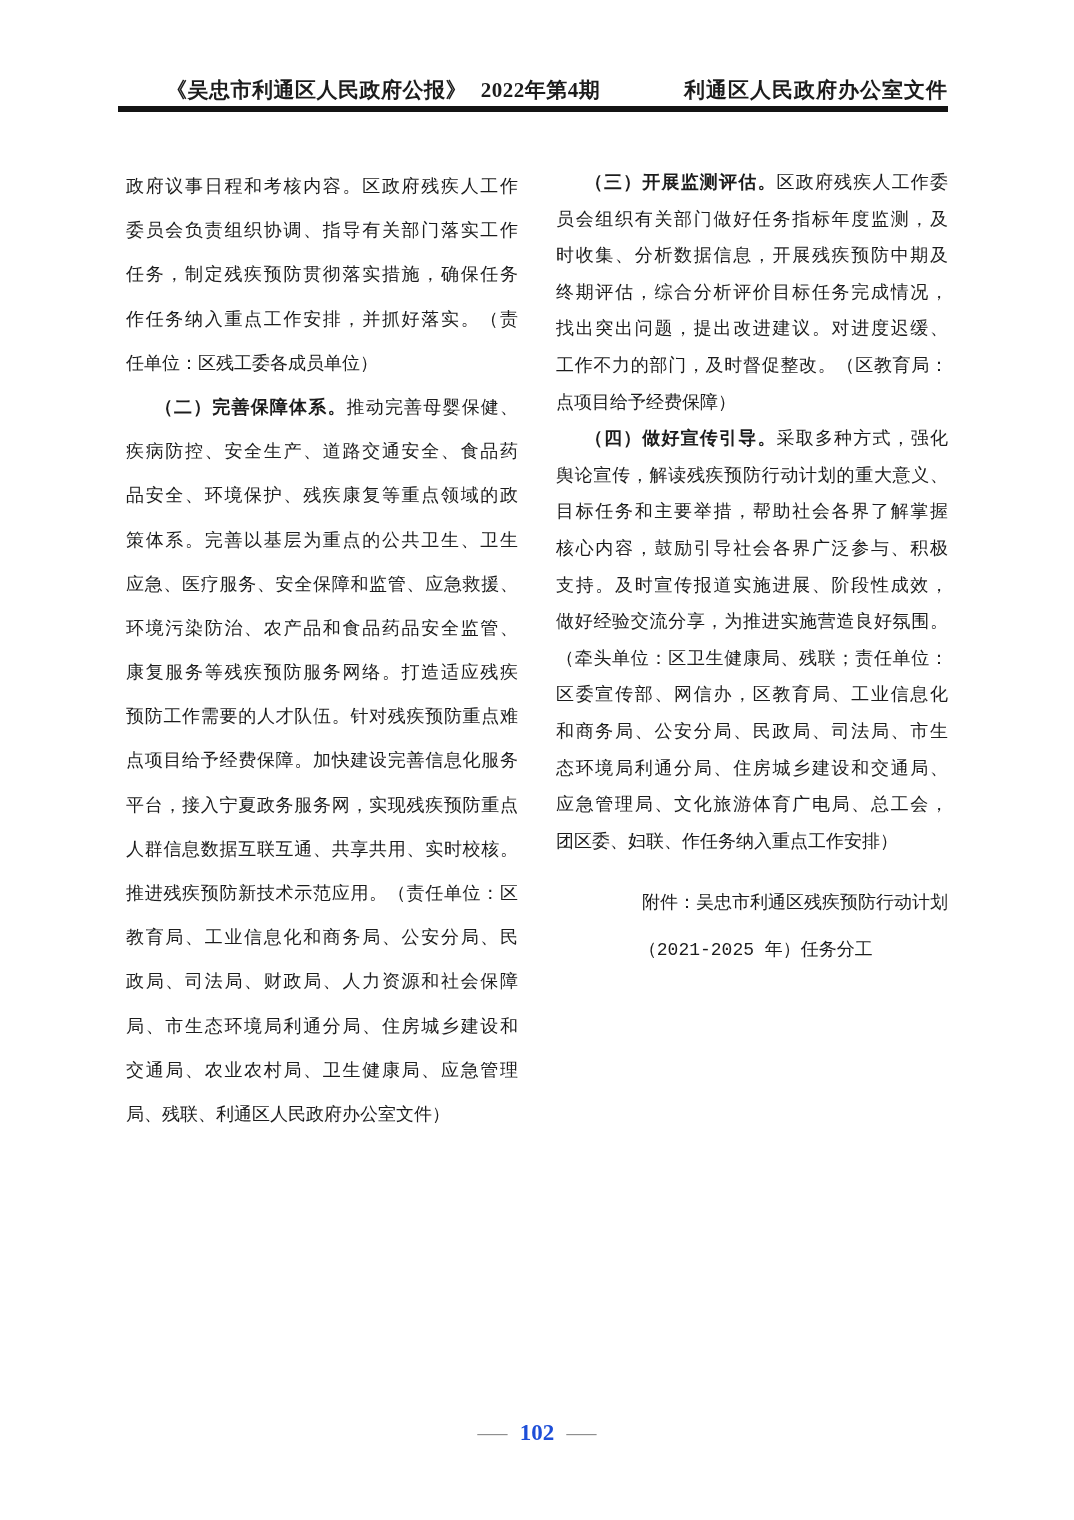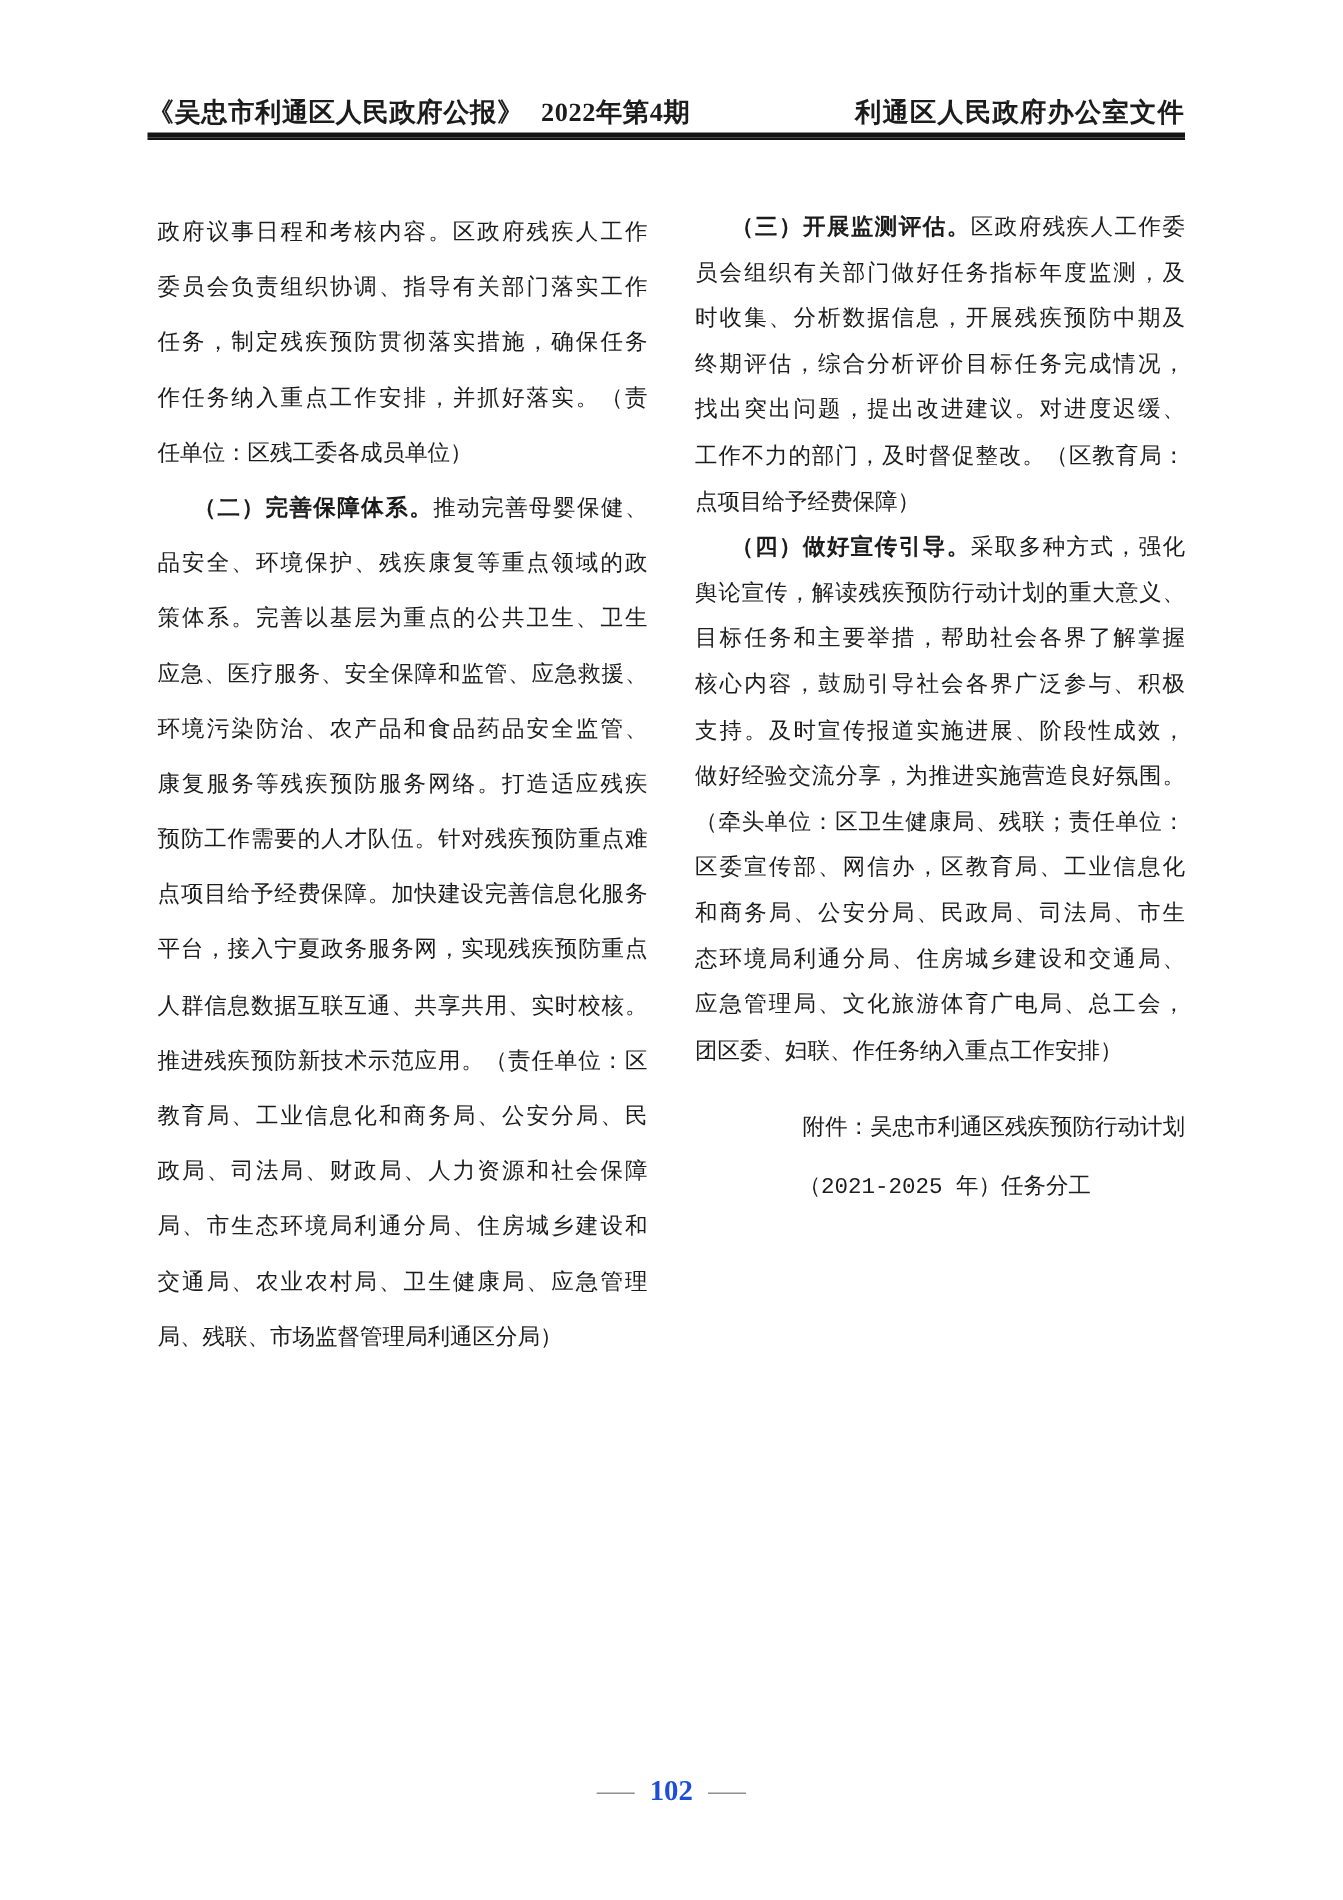--- a/index.html
+++ b/index.html
@@ -11,21 +11,21 @@
     color: #1c1c1c;
     overflow: hidden;
   }
 
   
   .page-header {
     position: absolute;
     left: 118px; width: 830px; top: 72px; height: 32px;
     display: flex; justify-content: space-between; align-items: flex-end;
   }
-  .header-left { font-size: 21px; letter-spacing: 0.5px; white-space: nowrap; }
+  .header-left { font-size: 21px; letter-spacing: 0.5px; white-space: nowrap; margin-left: 48px; }
   .gazette-title { font-weight: 600; }
   .issue { font-weight: 700; margin-left: 8px; }
   .header-right {
     font-family: "Liberation Sans", "DejaVu Sans", sans-serif;
     font-weight: 700; font-size: 21px; letter-spacing: 1px; white-space: nowrap;
   }
   .header-rule {
     position: absolute;
     left: 118px; width: 830px; top: 106px; height: 3px;
     border-top: 4px solid #141414;
@@ -77,35 +77,36 @@
 <div class="header-rule"></div>
 
 <div class="columns">
   <div class="col col-left">
       <div class="line">政府议事日程和考核内容。区政府残疾人工作</div>
       <div class="line">委员会负责组织协调、指导有关部门落实工作</div>
       <div class="line">任务，制定残疾预防贯彻落实措施，确保任务</div>
       <div class="line">作任务纳入重点工作安排，并抓好落实。（责</div>
       <div class="line last">任单位：区残工委各成员单位）</div>
       <div class="line" style="padding-left: 1.6em;"><b>（二）完善保障体系。</b>推动完善母婴保健、</div>
+      <div class="line">疾病防控、安全生产、道路交通安全、食品药</div>
       <div class="line">品安全、环境保护、残疾康复等重点领域的政</div>
       <div class="line">策体系。完善以基层为重点的公共卫生、卫生</div>
       <div class="line">应急、医疗服务、安全保障和监管、应急救援、</div>
       <div class="line">环境污染防治、农产品和食品药品安全监管、</div>
       <div class="line">康复服务等残疾预防服务网络。打造适应残疾</div>
       <div class="line">预防工作需要的人才队伍。针对残疾预防重点难</div>
       <div class="line">点项目给予经费保障。加快建设完善信息化服务</div>
       <div class="line">平台，接入宁夏政务服务网，实现残疾预防重点</div>
       <div class="line">人群信息数据互联互通、共享共用、实时校核。</div>
       <div class="line">推进残疾预防新技术示范应用。（责任单位：区</div>
       <div class="line">教育局、工业信息化和商务局、公安分局、民</div>
       <div class="line">政局、司法局、财政局、人力资源和社会保障</div>
       <div class="line">局、市生态环境局利通分局、住房城乡建设和</div>
       <div class="line">交通局、农业农村局、卫生健康局、应急管理</div>
-      <div class="line last">局、残联、市场监督管理局利通区分局）</div>
+      <div class="line last">局、残联、利通区人民政府办公室文件）</div>
     </div>
   <div class="col col-right">
 
   <div class="line" style="padding-left: 1.6em;"><b>（三）开展监测评估。</b>区政府残疾人工作委</div>
       <div class="line">员会组织有关部门做好任务指标年度监测，及</div>
       <div class="line">时收集、分析数据信息，开展残疾预防中期及</div>
       <div class="line">终期评估，综合分析评价目标任务完成情况，</div>
       <div class="line">找出突出问题，提出改进建议。对进度迟缓、</div>
       <div class="line">工作不力的部门，及时督促整改。（区教育局：</div>
       <div class="line last">点项目给予经费保障）</div>

